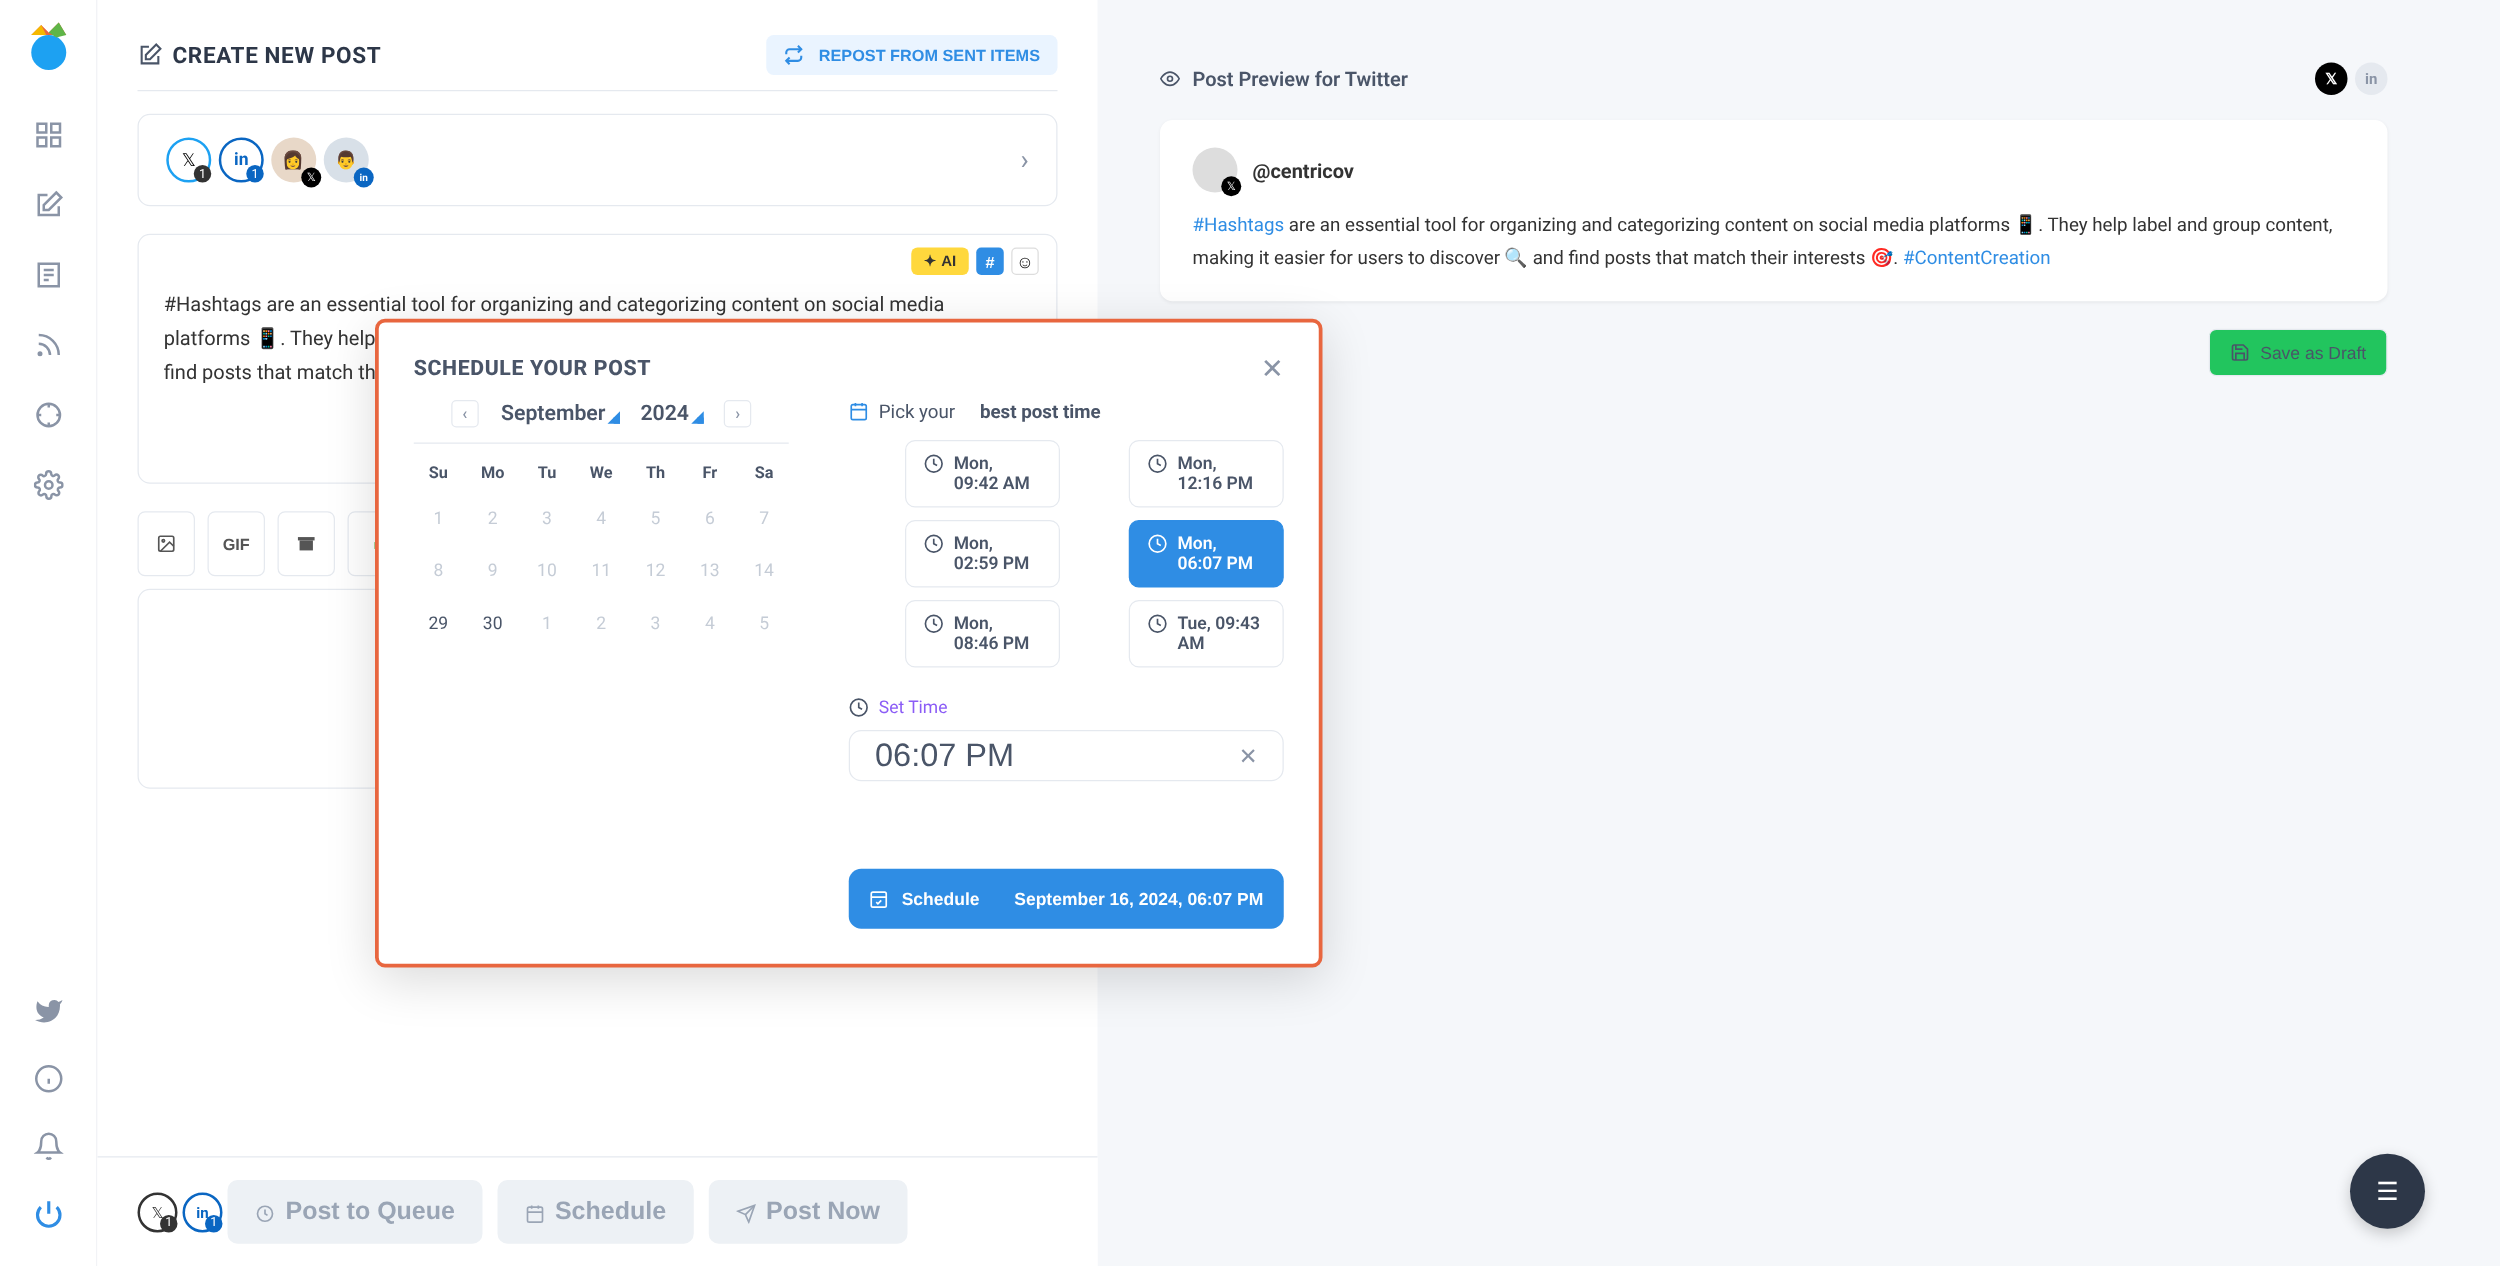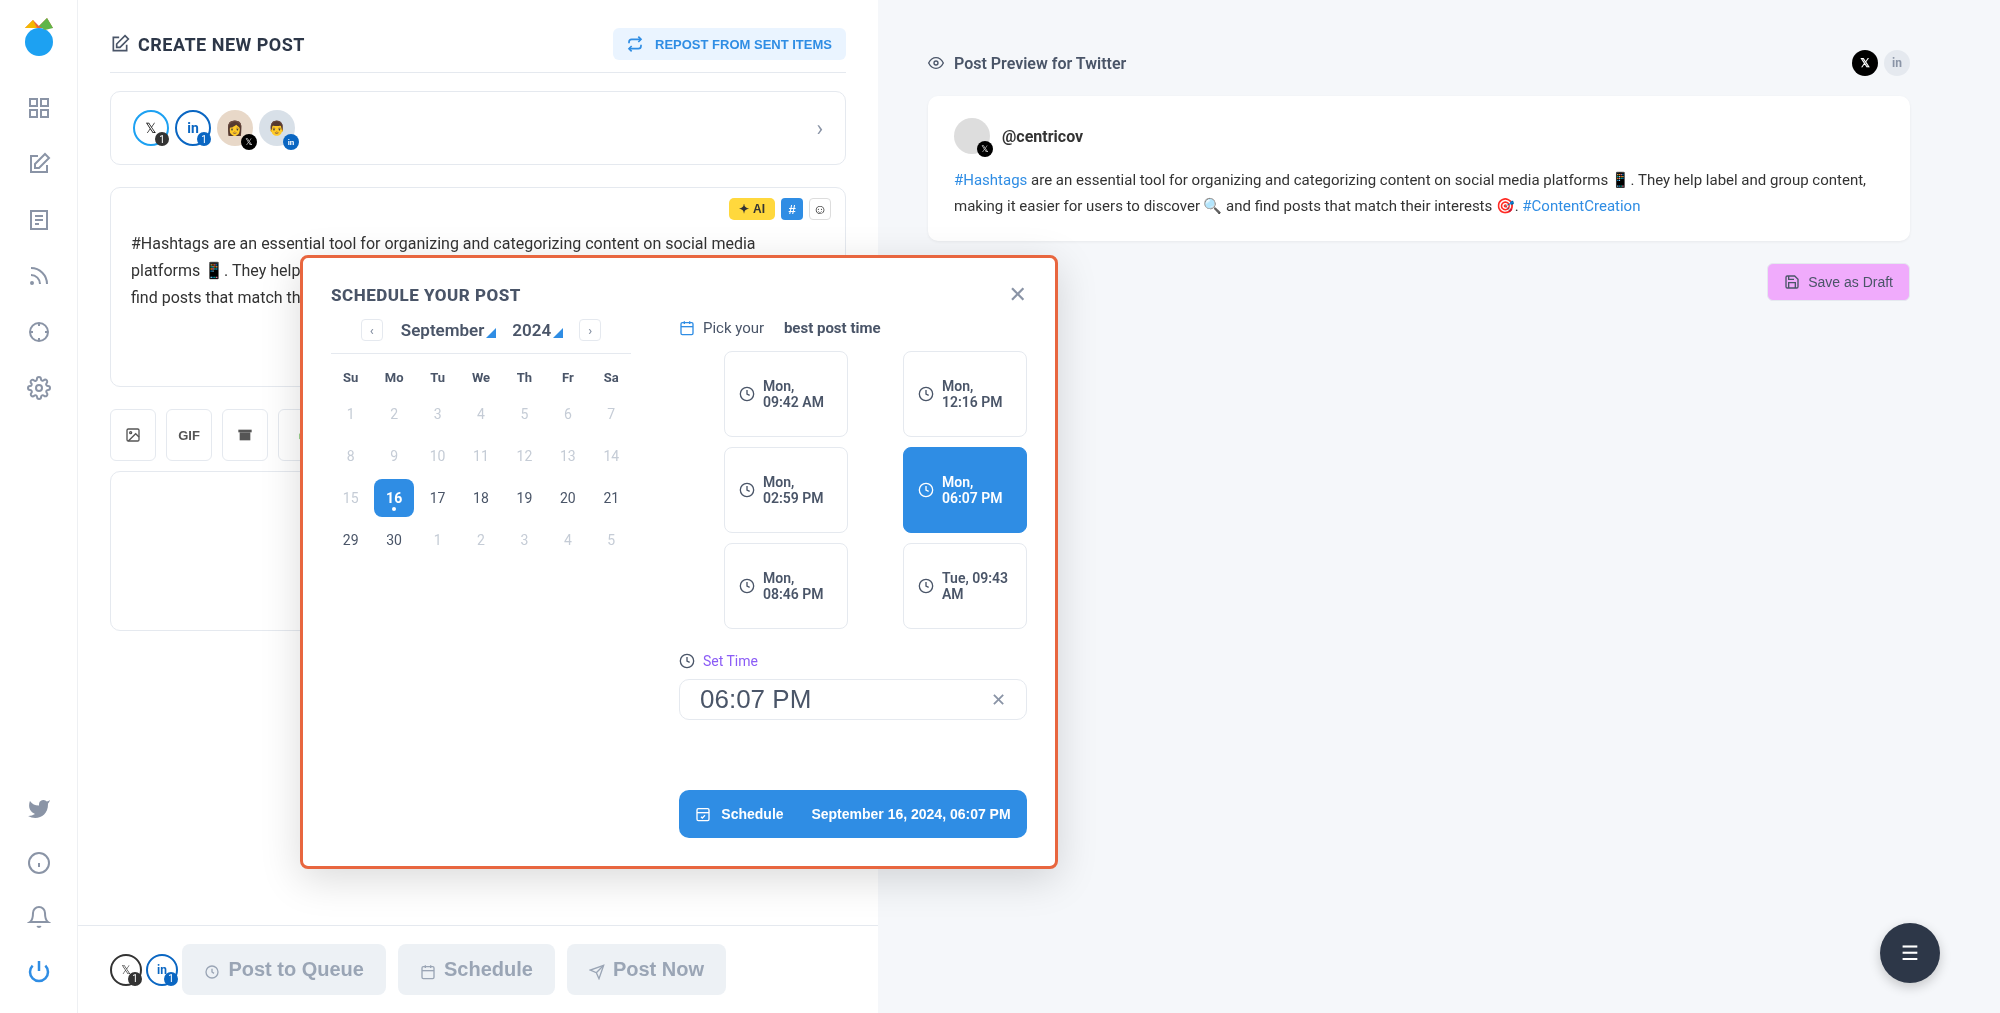--- a/index.html
+++ b/index.html
@@ -49,21 +49,21 @@
 .pnet { width: 26px; height: 26px; border-radius: 50%; display: flex; align-items: center; justify-content: center; font-size: 12px; font-weight:700;}
 .pnet.tw { background: #000; color: #fff; }
 .pnet.li { background: #e5e9ef; color: #8a94a6; }
 .preview-card { background: #fff; border-radius: 10px; padding: 22px 26px; box-shadow: 0 1px 3px rgba(0,0,0,.06); }
 .preview-top { display: flex; align-items: center; gap: 12px; margin-bottom: 14px; }
 .avatar { width: 36px; height: 36px; border-radius: 50%; background: #ddd; position:relative; }
 .avatar .pb { position:absolute; bottom:-3px; right:-3px; width:16px; height:16px; border-radius:50%; background:#000; color:#fff; font-size:9px; display:flex; align-items:center; justify-content:center;}
 .handle { font-weight: 700; color: #333; }
 .preview-body { font-size: 15px; line-height: 1.7; color: #333; }
 .preview-body .tag { color: #2f8de4; }
-.save-draft { float:right; margin-top: 22px; background: #f0abfc; border: 1px solid #e5e9ef; padding: 10px 16px; border-radius: 6px; font-size: 14px; color: #4a5568; cursor: pointer; display:flex; align-items:center; gap:8px;}
+.save-draft { float:right; margin-top: 22px; background: #22c55e; border: 1px solid #e5e9ef; padding: 10px 16px; border-radius: 6px; font-size: 14px; color: #4a5568; cursor: pointer; display:flex; align-items:center; gap:8px;}
 
 
 .modal { position: absolute; top: 255px; left: 300px; width: 758px; background: #fff; border: 3px solid #e8663f; border-radius: 8px; box-shadow: 0 10px 40px rgba(0,0,0,.15); padding: 24px 28px 28px; z-index: 50; }
 .modal-head { display: flex; justify-content: space-between; align-items: center; margin-bottom: 12px; }
 .modal-title { font-weight: 800; font-size: 17px; color: #4a5568; letter-spacing: .5px; }
 .modal-close { color: #8a94a6; font-size: 22px; cursor: pointer; }
 .modal-body { display: flex; gap: 48px; }
 .cal-side { flex-shrink: 0; width: 300px; }
 .cal-nav { display: flex; align-items: center; justify-content: center; gap: 18px; margin-bottom: 12px; font-size: 17px; font-weight: 600; color: #4a5568; }
 .cal-nav .arrow { width: 22px; height: 22px; border: 1px solid #e5e9ef; border-radius: 4px; display: flex; align-items: center; justify-content: center; color: #8a94a6; cursor: pointer; font-size:13px;}
@@ -74,21 +74,21 @@
 .dow { font-size: 13px; font-weight: 700; color: #4a5568; text-align: center; padding: 6px 0; }
 .day { height: 38px; display: flex; align-items: center; justify-content: center; font-size: 14px; color: #4a5568; border-radius: 8px; cursor: pointer; border: 1px solid transparent; position:relative;}
 .day.out { color: #c5ccd6; }
 .day.sel { background: #2f8de4; color: #fff; font-weight: 700; }
 .day.sel::after { content:''; position:absolute; bottom:5px; width:4px; height:4px; background:#fff; border-radius:50%;}
 
 .time-side { flex: 1; }
 .pick-label { display: flex; align-items: center; gap: 8px; font-size: 15px; color: #4a5568; margin-bottom: 14px; }
 .pick-label b { font-weight: 700; }
 .time-grid { display: grid; grid-template-columns: 1fr 1fr; gap: 10px; margin-bottom: 24px; }
-.time-slot { border: 1px solid #e5e9ef; border-radius: 8px; padding: 26px 14px; font-size: 14px; font-weight: 600; color: #4a5568; display: flex; align-items: center; gap: 8px; cursor: pointer; justify-content:center;margin-left:45px;}
+.time-slot { border: 1px solid #e5e9ef; border-radius: 8px; padding: 10px 14px; font-size: 14px; font-weight: 600; color: #4a5568; display: flex; align-items: flex-start; gap: 8px; cursor: pointer; justify-content:center;margin-left:45px;}
 .time-slot.sel { background: #2f8de4; color: #fff; border-color: #2f8de4; }
 .set-time-label { display: flex; align-items: center; gap: 8px; font-size: 14px; color: #8b5cf6; margin-bottom: 10px; }
 .time-input-box { border: 1px solid #e5e9ef; border-radius: 10px; padding: 4px 20px; display: flex; align-items: center; justify-content: space-between; margin-bottom: 70px; }
 .time-input { font-size: 26px; color: #4a5568; font-weight: 400; border:none; outline:none; width:70%;}
 .time-clear { color: #8a94a6; font-size: 18px; cursor: pointer; }
 .schedule-btn { background: #2f8de4; color: #fff; border: none; width: 100%; padding: 16px; border-radius: 10px; font-size: 14px; font-weight: 600; cursor: pointer; display: flex; align-items: center; justify-content: center; gap: 10px; }
 .schedule-btn .dt { font-weight: 700; }
 
 .fab { position: fixed; bottom: 30px; right: 60px; width: 60px; height: 60px; border-radius: 50%; background: #2d3748; color: #fff; display: flex; align-items: center; justify-content: center; font-size: 20px; cursor: pointer; box-shadow: 0 4px 12px rgba(0,0,0,.2); }
 svg { width: 100%; height: 100%; }
@@ -338,29 +338,20 @@
               <div class="cal-row">
                 <div class="day out">8</div>
                 <div class="day out">9</div>
                 <div class="day out">10</div>
                 <div class="day out">11</div>
                 <div class="day out">12</div>
                 <div class="day out">13</div>
                 <div class="day out">14</div>
               </div>
               <div class="cal-row">
-                <div class="day out">15</div>
-                <div class="day sel">16</div>
-                <div class="day">17</div>
-                <div class="day">18</div>
-                <div class="day">19</div>
-                <div class="day">20</div>
-                <div class="day">21</div>
-              </div>
-              <div class="cal-row">
                 <div class="day">29</div>
                 <div class="day">30</div>
                 <div class="day out">1</div>
                 <div class="day out">2</div>
                 <div class="day out">3</div>
                 <div class="day out">4</div>
                 <div class="day out">5</div>
               </div>
             </div>
         </div>

